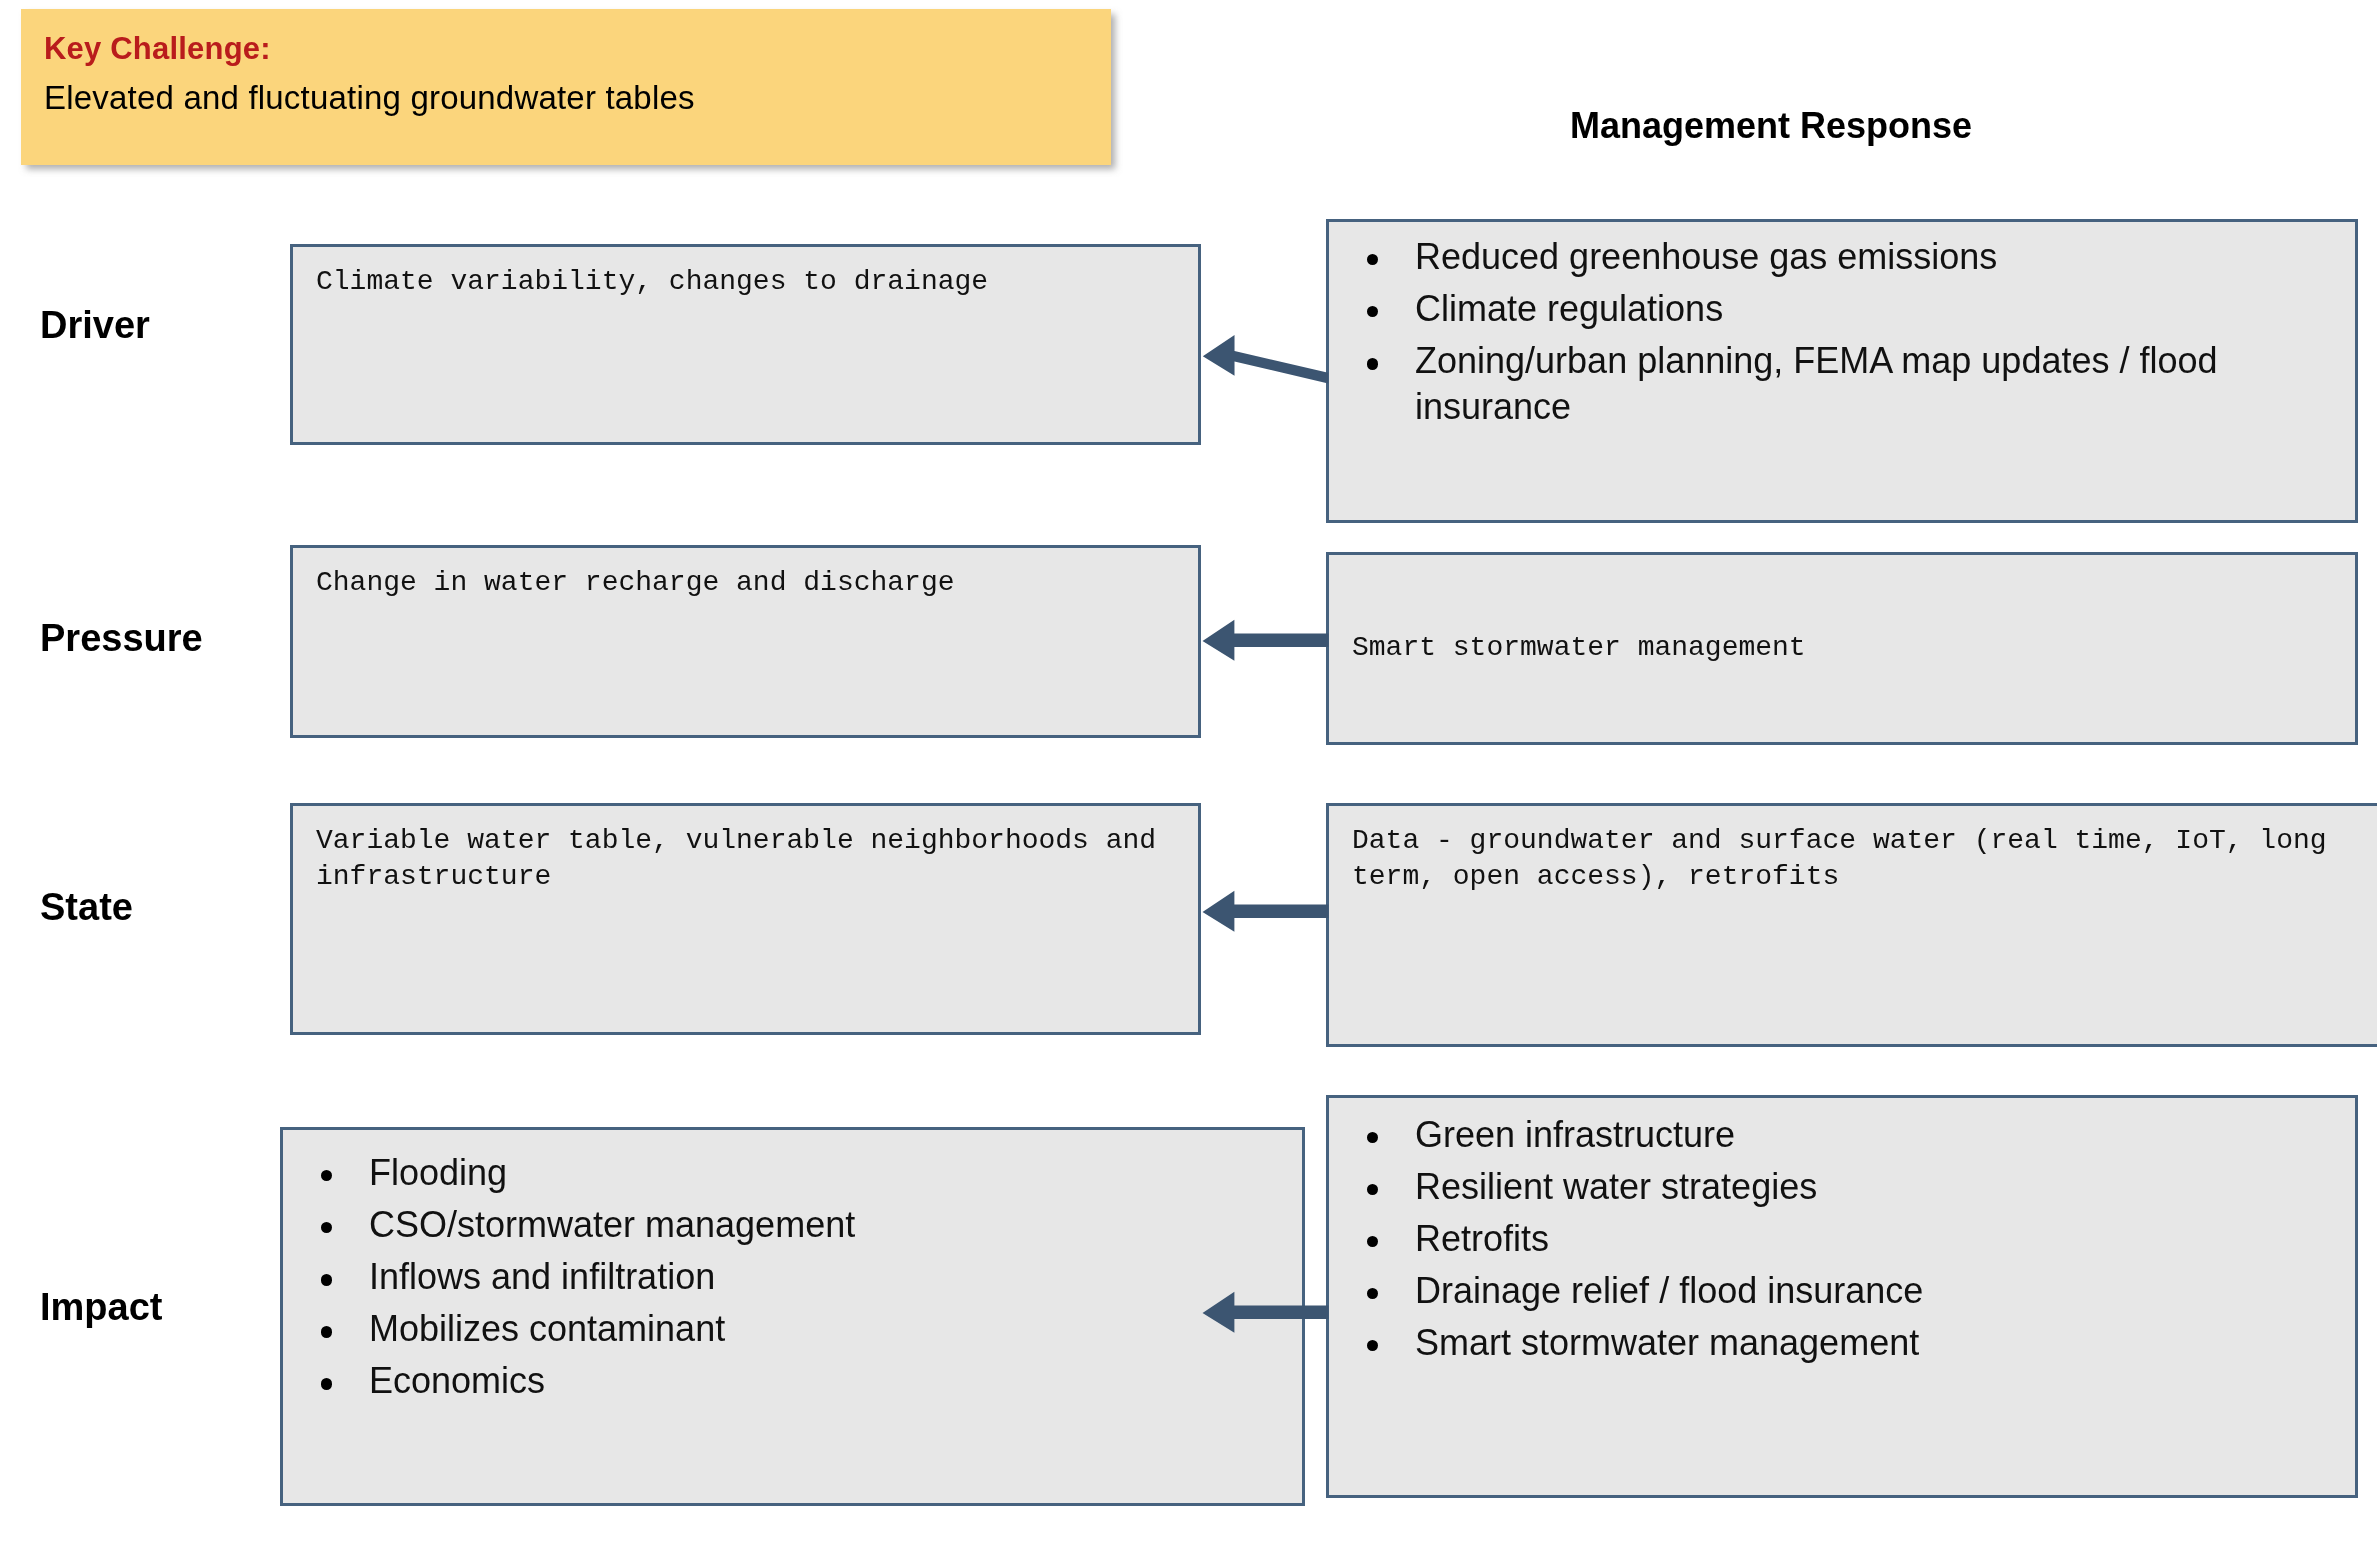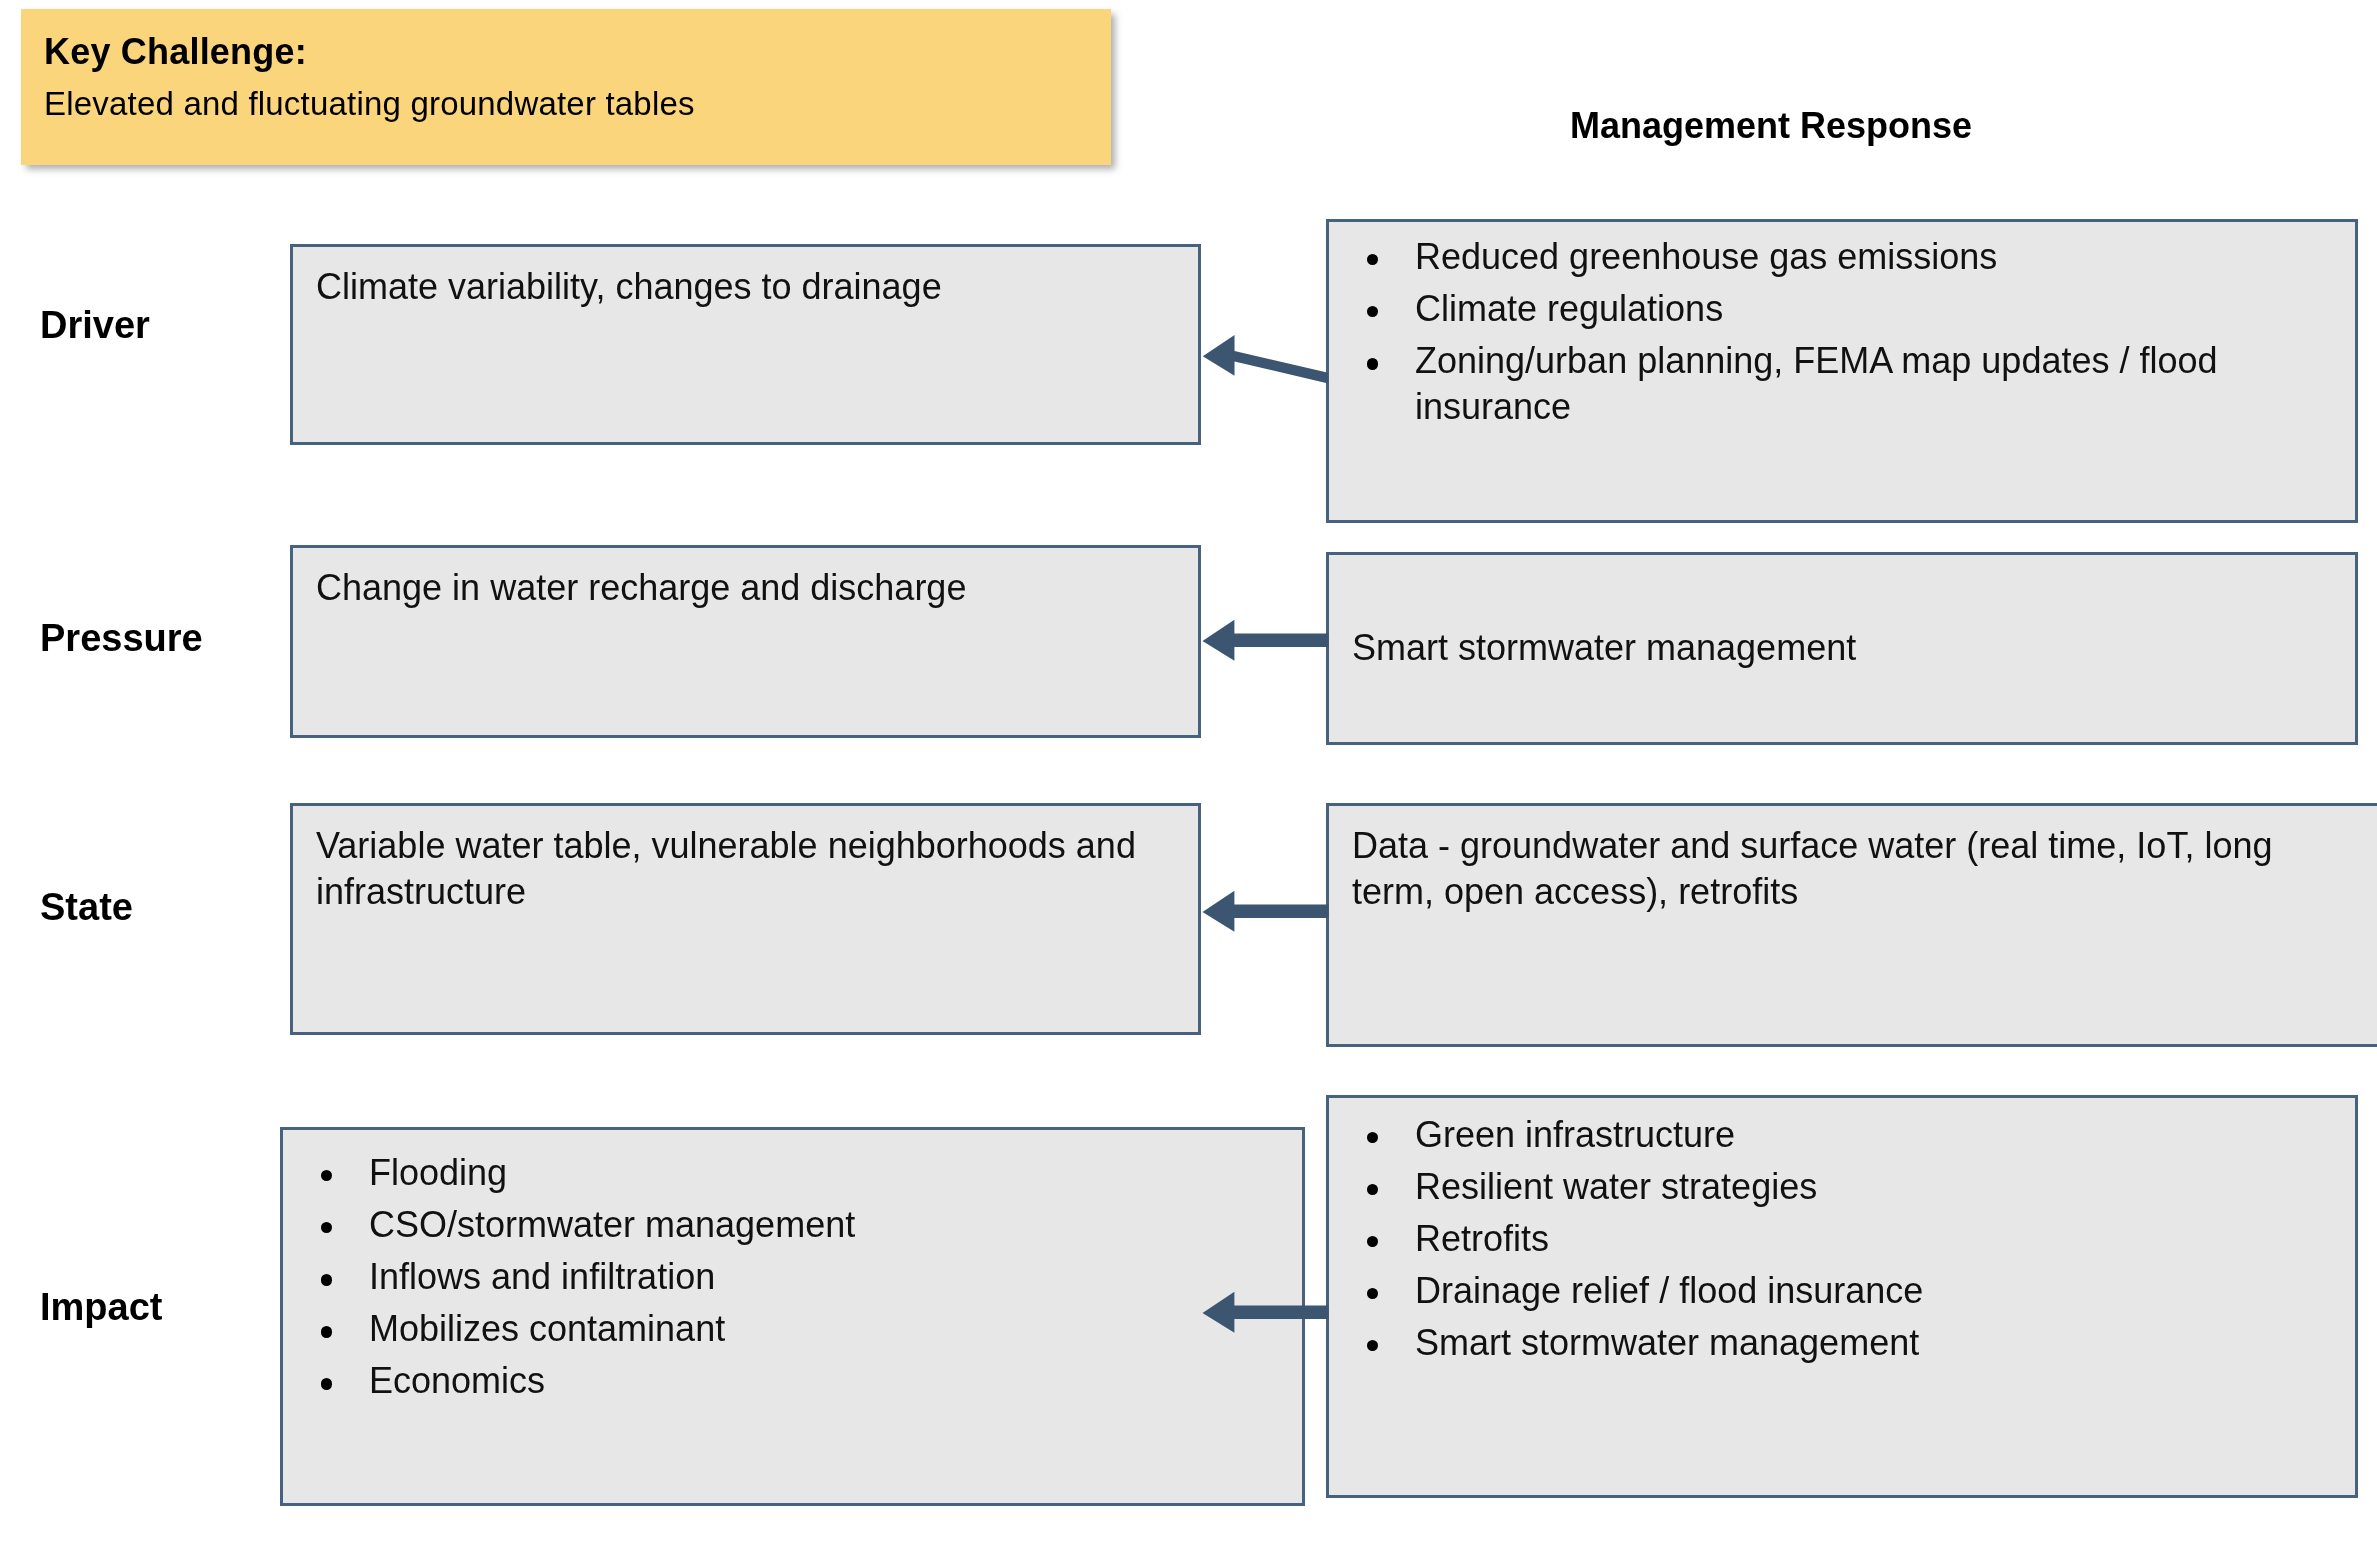--- a/index.html
+++ b/index.html
@@ -24,23 +24,23 @@
     left: 21px;
     top: 9px;
     width: 1090px;
     height: 156px;
     background: #FBD57C;
     box-shadow: 5.3px 5.3px 6.8px rgba(110,110,110,0.55);
     box-sizing: border-box;
     padding: 20px 23px 0 23px;
   }
   .kc-title {
-    font-size: 36px;
+    font-size: 31px;
     font-weight: bold;
-    color: #000000;
+    color: #b91c1c;
     line-height: 1.26;
     letter-spacing: 0.2px;
   }
   .kc-sub {
     font-size: 33px;
     font-weight: normal;
     color: #000000;
     line-height: 1.3;
     margin-top: 9px;
     letter-spacing: 0.2px;
@@ -59,23 +59,24 @@
   }
 
   
   .box {
     position: absolute;
     background: #E7E7E7;
     border: 3px solid #46627F;
     box-sizing: border-box;
   }
   .box-text {
-    font-size: 36px;
+    font-size: 28px;
     color: #111111;
     line-height: 1.30;
+    font-family: Liberation Mono, monospace;
   }
   .box.pad-plain {
     padding: 16.7px 21px 0 23px;
   }
   .box.pad-list {
     padding: 12px 15px 0 15px;
   }
 
   
   ul.bullets {

